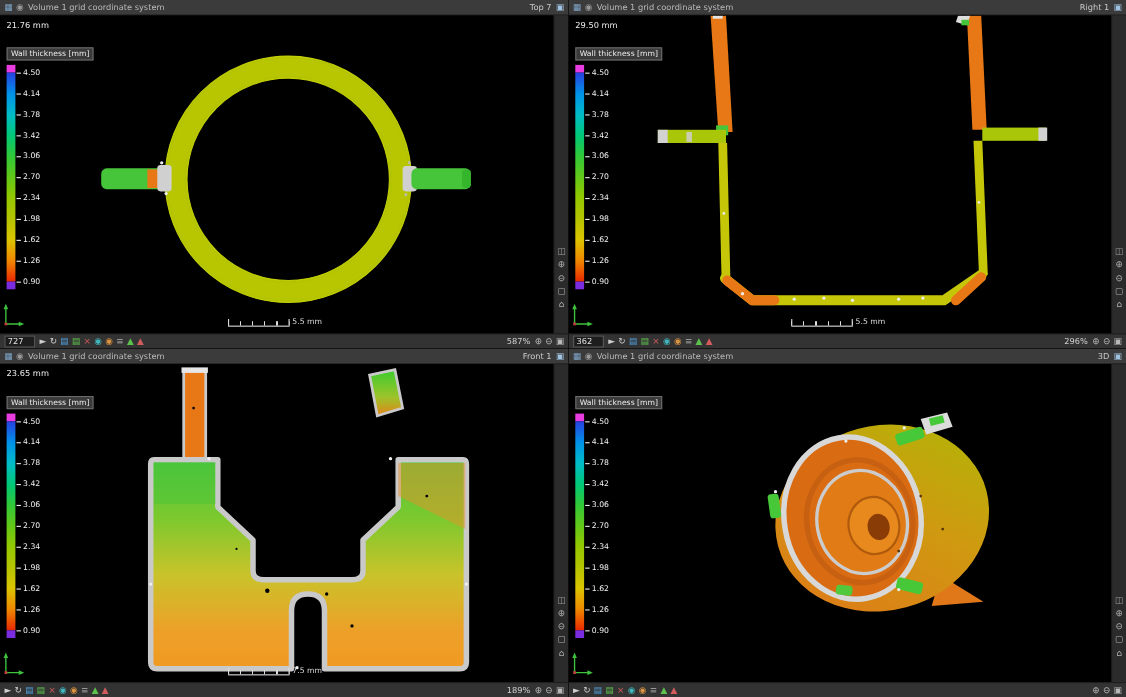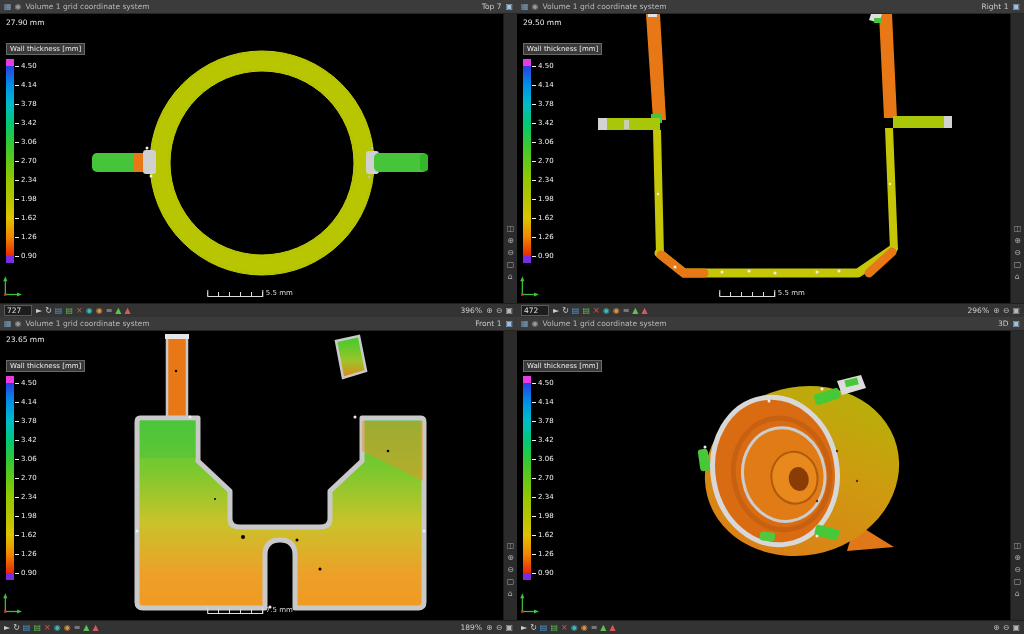--- a/index.html
+++ b/index.html
@@ -63,21 +63,21 @@
           <rect x="134" y="140" width="12" height="17" fill="var(--tube_orange)"></rect>
           <rect x="143" y="136" width="13" height="24" rx="3" fill="#d0d0d0"></rect>
           <circle cx="147" cy="134" r="1.5" fill="#eeeeee"></circle>
             <circle cx="151" cy="162" r="1.5" fill="#eeeeee"></circle>
           <rect x="366" y="137" width="13" height="23" rx="3" fill="#d0d0d0"></rect>
           <rect x="374" y="139" width="54" height="19" rx="5" fill="var(--tab_green)"></rect>
           <rect x="420" y="140" width="8" height="17" rx="3" fill="#35b52c"></rect>
           <circle cx="372" cy="134" r="1.3" fill="#bbbbbb"></circle>
             <circle cx="369" cy="163" r="1.3" fill="#bbbbbb"></circle>
         </svg>
-        <div class="measurement">27.90 mm</div>
+        <div class="measurement">21.76 mm</div>
         <div class="legend">
           <div class="legend-title">Wall thickness [mm]</div>
           <div class="legend-body">
             <div class="legend-bar">
               <div class="legend-cap top" style="background: rgb(232, 60, 224);"></div>
               <div class="legend-gradient" style="background: linear-gradient(rgb(40, 64, 224), rgb(0, 144, 232), rgb(0, 188, 200), rgb(0, 200, 120), rgb(48, 200, 56), rgb(98, 200, 24), rgb(148, 200, 0), rgb(182, 196, 0), rgb(220, 196, 0), rgb(240, 136, 0), rgb(232, 40, 0));"></div>
               <div class="legend-cap bottom" style="background: rgb(122, 44, 224);"></div>
             </div>
             <div class="legend-ticks">
                 <div class="legend-tick" style="top: 3px;">
@@ -157,21 +157,21 @@
           <span class="ticon" style="color: rgb(79, 159, 221);">▤</span>
           <span class="ticon" style="color: rgb(93, 194, 77);">▤</span>
           <span class="ticon" style="color: rgb(211, 91, 91);">×</span>
           <span class="ticon" style="color: rgb(63, 185, 191);">◉</span>
           <span class="ticon" style="color: rgb(221, 148, 64);">◉</span>
           <span class="ticon" style="color: rgb(181, 181, 181);">≡</span>
           <span class="ticon" style="color: rgb(93, 194, 77);">▲</span>
           <span class="ticon" style="color: rgb(211, 91, 91);">▲</span>
         </span>
       <span class="spacer"></span>
-      <span class="zoom">396%</span>
+      <span class="zoom">587%</span>
       <span class="ticon-group">
           <span class="ticon" style="color: rgb(184, 184, 184);">⊕</span>
           <span class="ticon" style="color: rgb(184, 184, 184);">⊖</span>
           <span class="ticon" style="color: rgb(184, 184, 184);">▣</span>
         </span>
     </div>
   </div>
 
   <div class="vp">
     <div class="vp-header">
@@ -287,21 +287,21 @@
         <span class="ticon-group vertical">
             <span class="ticon" style="color: rgb(154, 154, 154);">◫</span>
             <span class="ticon" style="color: rgb(176, 176, 176);">⊕</span>
             <span class="ticon" style="color: rgb(176, 176, 176);">⊖</span>
             <span class="ticon" style="color: rgb(176, 176, 176);">▢</span>
             <span class="ticon" style="color: rgb(176, 176, 176);">⌂</span>
           </span>
       </div>
     </div>
     <div class="vp-toolbar">
-      <span class="counter">472</span>
+      <span class="counter">362</span>
       <span class="ticon-group">
           <span class="ticon" style="color: rgb(207, 207, 207);">►</span>
           <span class="ticon" style="color: rgb(207, 207, 207);">↻</span>
           <span class="ticon" style="color: rgb(79, 159, 221);">▤</span>
           <span class="ticon" style="color: rgb(93, 194, 77);">▤</span>
           <span class="ticon" style="color: rgb(211, 91, 91);">×</span>
           <span class="ticon" style="color: rgb(63, 185, 191);">◉</span>
           <span class="ticon" style="color: rgb(221, 148, 64);">◉</span>
           <span class="ticon" style="color: rgb(181, 181, 181);">≡</span>
           <span class="ticon" style="color: rgb(93, 194, 77);">▲</span>

